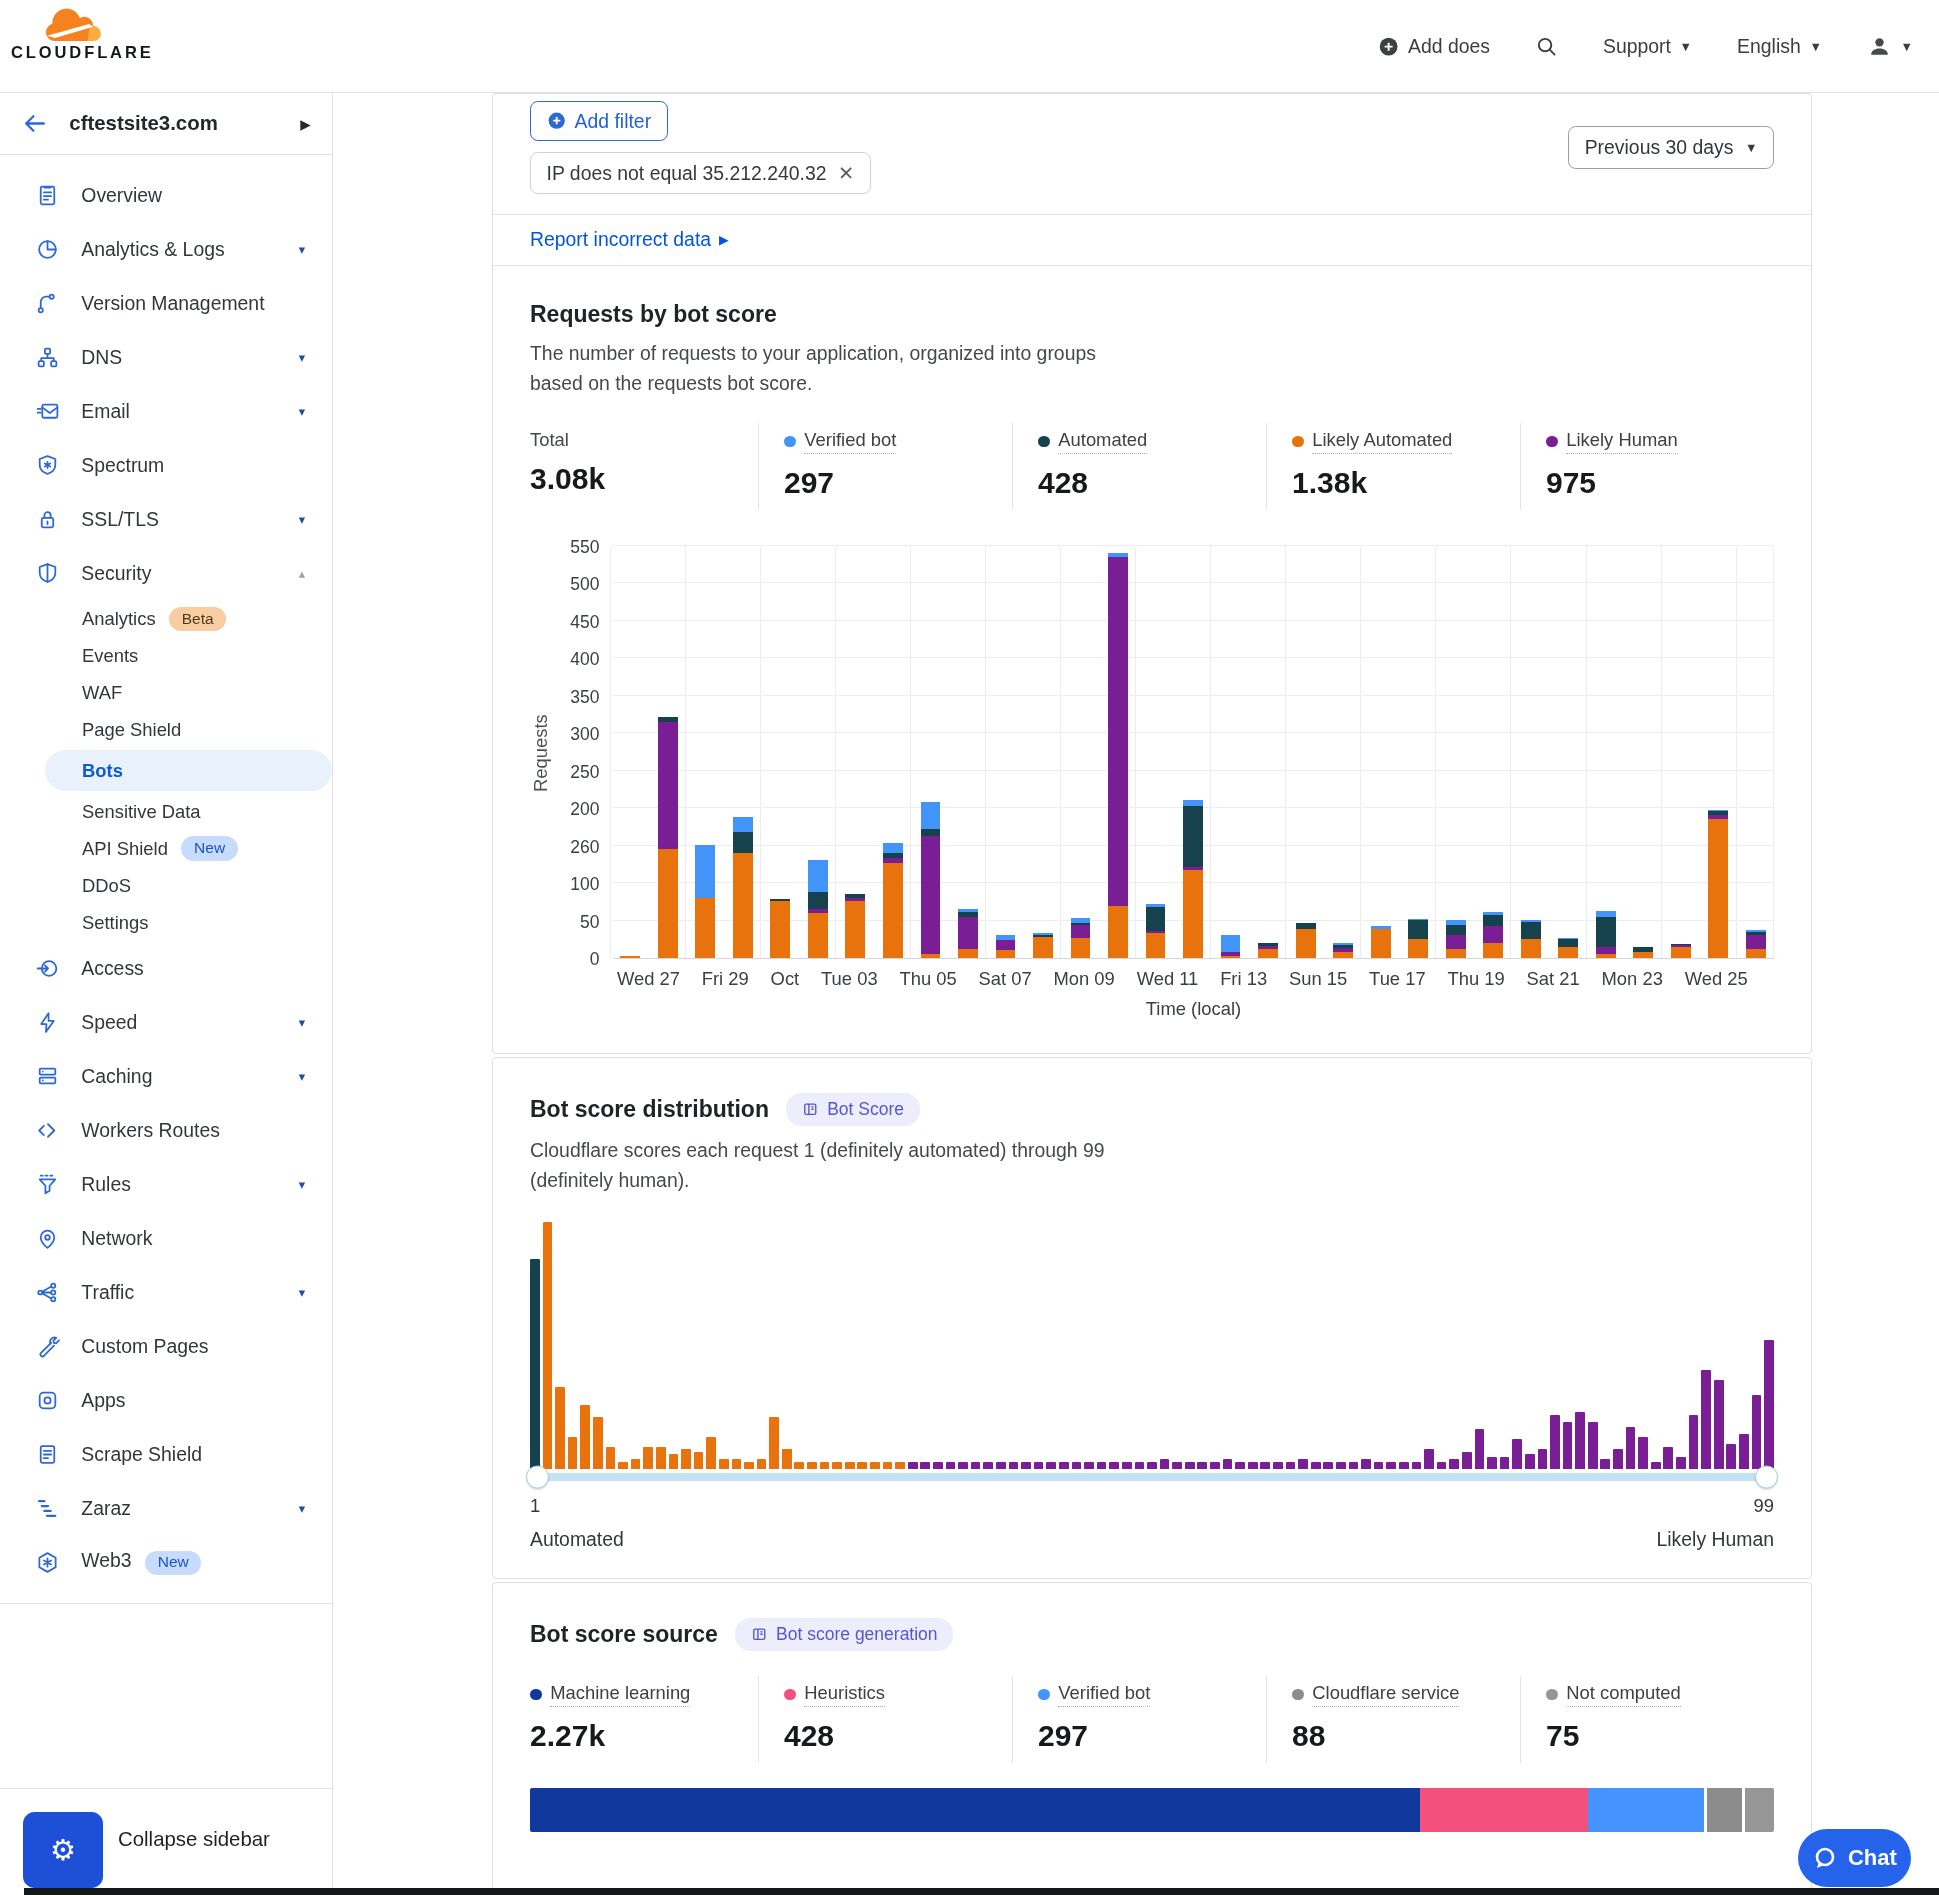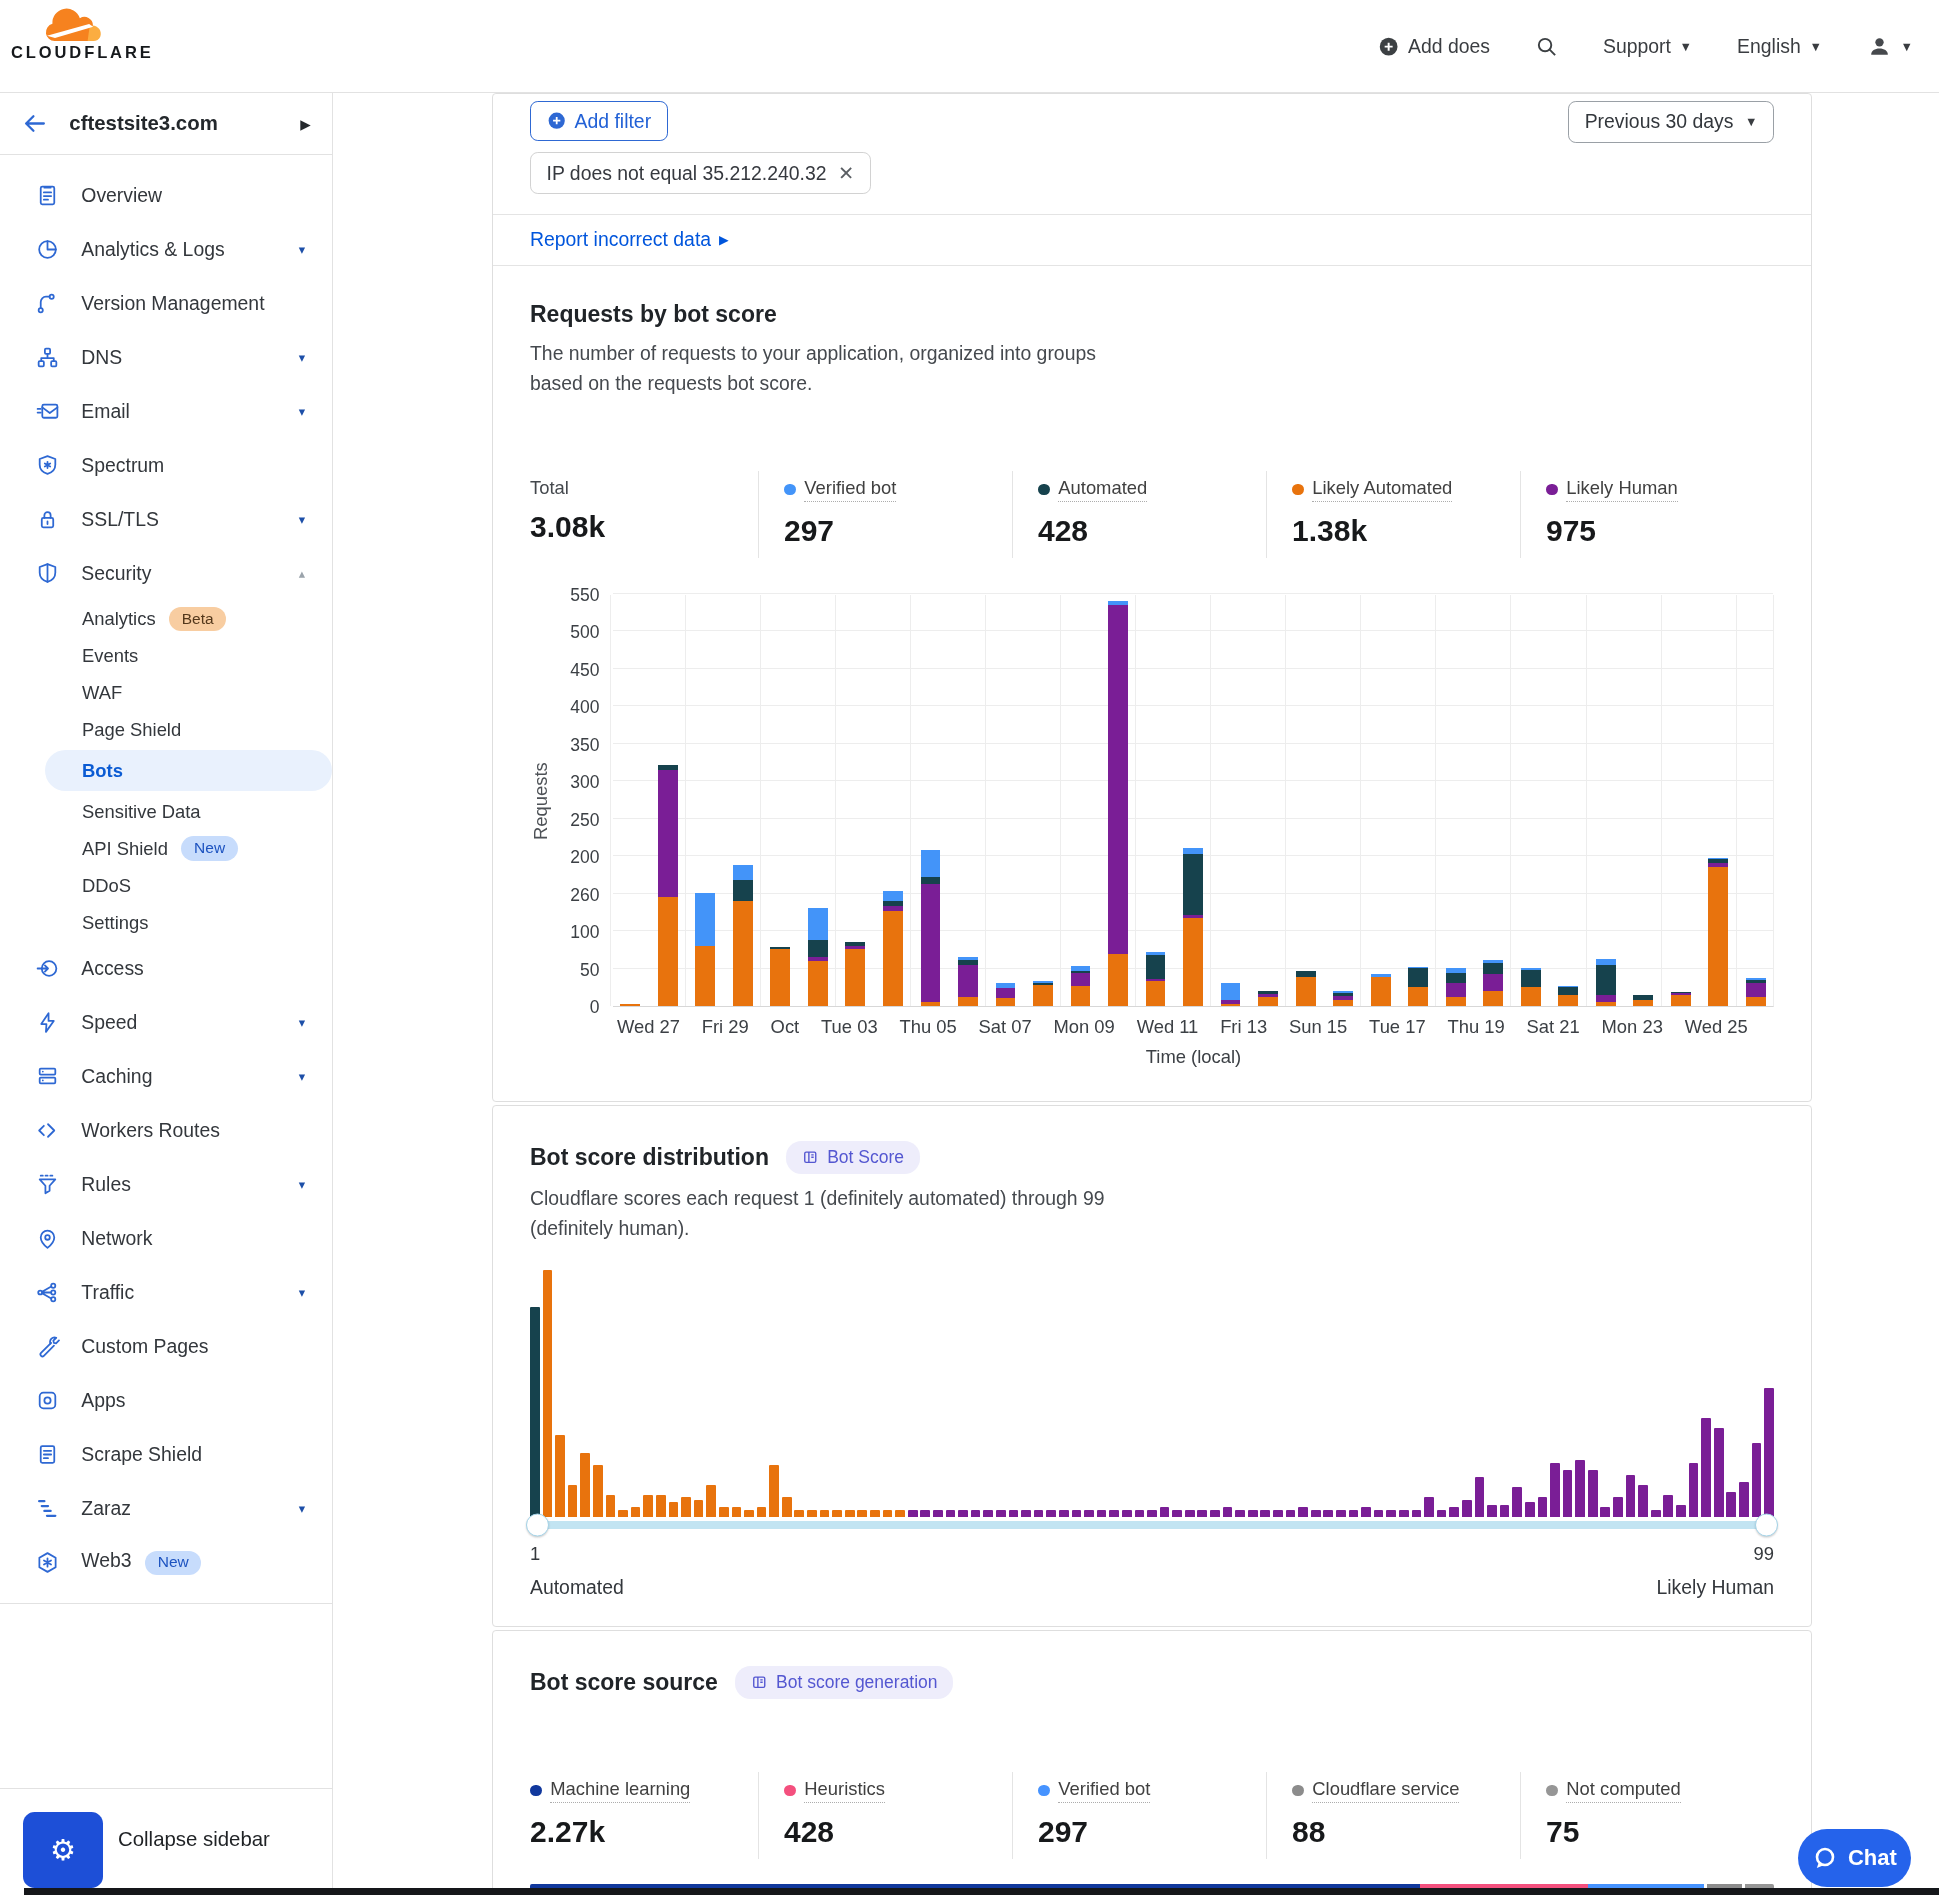--- a/index.html
+++ b/index.html
@@ -36,35 +36,35 @@
   .side-divider { border-top:1px solid #e2e2e2; margin-top:13.6px; }
   .sidebar-footer { position:absolute; left:0; right:0; bottom:0; border-top:1px solid #e2e2e2; height:107px; }
   .gear-btn { position:absolute; left:23px; top:23px; width:80px; height:76px; background:#1d4fd7; border:none; border-radius:11.6px; color:#fff; font-size:29px; cursor:pointer; }
   .collapse-label { position:absolute; left:118px; top:39px; font-size:20.4px; color:#1f2225; }
   
   .main { position:absolute; top:93px; left:333px; right:0; bottom:0; overflow:hidden; background:#fff; }
   .card { width:1320px; margin-left:159px; background:#fff; border:1px solid #dedede; border-radius:3.9px; }
   .card + .card { margin-top:2.9px; }
   
   .filter-sec { padding:6.8px 37px 19.4px; }
-  .filter-row { display:flex; align-items:flex-start;gap:44px; }
+  .filter-row { display:flex; align-items:center;gap:44px; }
   .add-filter-btn { display:inline-flex; align-items:center; gap:8.7px; border:1.5px solid #2e68d3; color:#2261d6; background:#fff; border-radius:7.8px; font-size:19.4px; padding:7.8px 15.5px; cursor:pointer; font-family:inherit; }
   .chip { display:inline-flex; align-items:center; gap:11.6px; border:1px solid #d2d2d2; border-radius:7.8px; font-size:19.4px; color:#36393f; padding:8.7px 15.5px; margin-top:10.7px; }
   .chip-x { font-size:19.4px; color:#5a5e63; cursor:pointer; line-height:1; }
   .date-range { margin-left:auto; display:inline-flex; align-items:center; gap:11.6px; border:1px solid #9aa0a6; border-radius:7.8px; font-size:19.4px; color:#33373c; padding:8.7px 15.5px; cursor:pointer; background:#fff; }
   .sec-divider { border-top:1px solid #e4e4e4; }
   .report-row { padding:13.6px 37px; }
   .report-link { display:inline-flex; align-items:center; gap:7.8px; color:#0055dc; font-size:19.4px; cursor:pointer; }
   .report-link .tri { font-size:12.6px; }
   
   .req-sec { padding:35px 37px 33px; }
   .sec-title { font-size:23px; font-weight:bold; color:#202428; }
   .sec-desc { font-size:19.4px; color:#45494e; line-height:30px; margin-top:9.7px; max-width:621px; }
   .stats-row { display:flex; margin-top:25px; }
-  .stat { flex:1; padding:5.8px 0 9.7px 0;margin-top:48px; }
+  .stat { flex:1; padding:5.8px 0 9.7px 0; }
   .stat + .stat { border-left:1px solid #e4e4e4; padding-left:25px; }
   .stat-lab { display:inline-flex; align-items:center; gap:8.7px; font-size:18.4px; color:#404040; }
   .stat-lab .dotted { border-bottom:1.9px dotted #adadad; padding-bottom:2.9px; }
   .stat-lab.plain { color:#44484d; }
   .dot { width:11.6px; height:11.6px; border-radius:50%; flex:none; }
   .stat-val { font-size:30px; font-weight:bold; color:#17191b; margin-top:11.6px; }
   
   .chart { margin-top:37px; display:grid; grid-template-columns:29px 54px 1fr; grid-template-rows:412px auto auto; }
   .ylab { grid-column:1; grid-row:1; writing-mode:vertical-rl; transform:rotate(180deg); text-align:center; font-size:18.4px; color:#4d5156; }
   .yticks { grid-column:2; grid-row:1; position:relative; }

